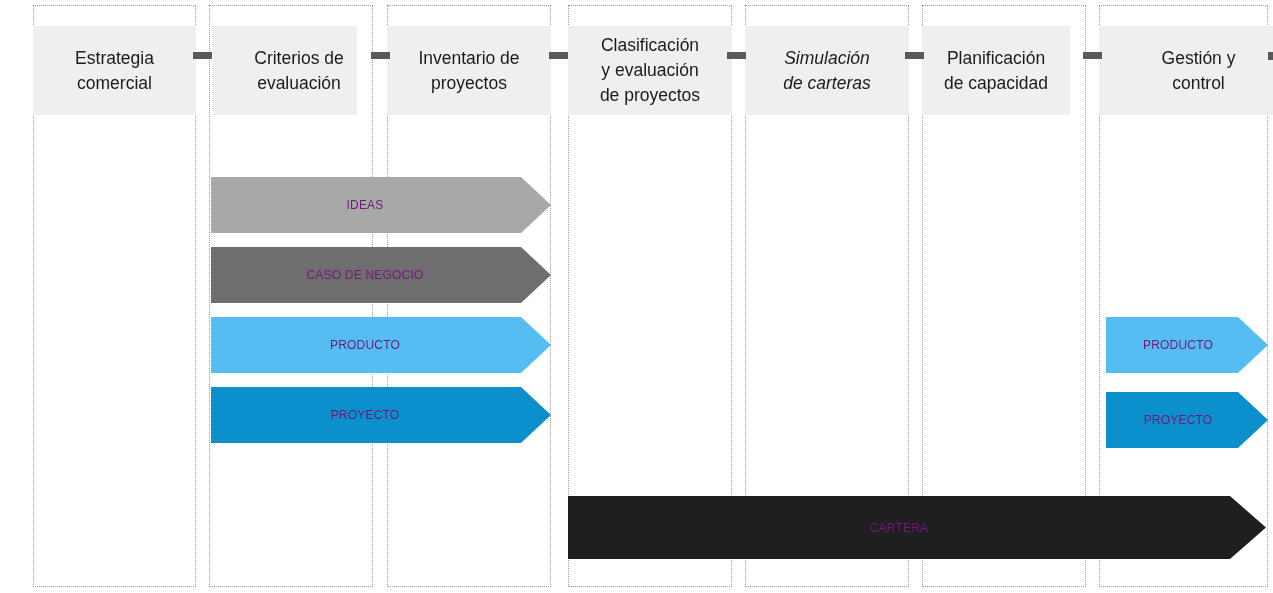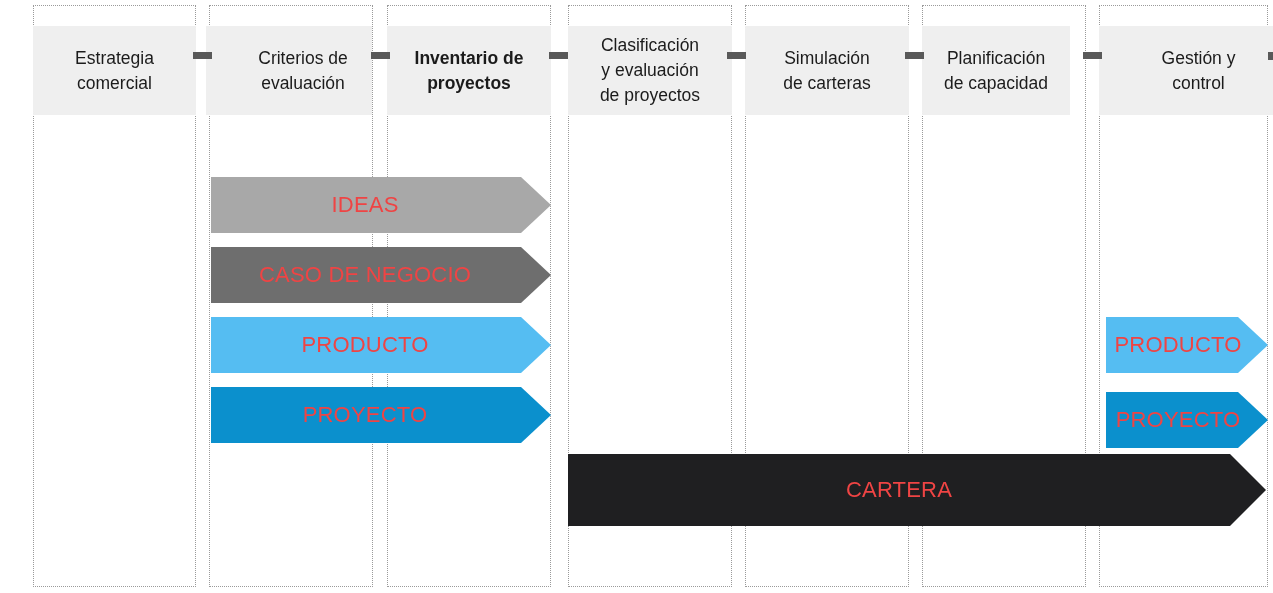--- a/index.html
+++ b/index.html
@@ -72,22 +72,22 @@
   
   .bar {
     position: absolute;
     box-sizing: border-box;
     display: flex;
     align-items: center;
     justify-content: center;
   }
   .bar-label {
     position: relative;
-    color: #ef4444;
-    font-size: 22px;
+    color: #701a75;
+    font-size: 12px;
     letter-spacing: 0.2px;
     font-family: "Liberation Sans", sans-serif;
     white-space: nowrap;
     z-index: 2;
   }
   .bar-label.offset-left { margin-right: 32px; }
 
   
   .shape {
     position: absolute;
@@ -108,34 +108,34 @@
   <div class="lane" style="left:359px; width:164px;"></div>
   <div class="lane" style="left:540px; width:164px;"></div>
   <div class="lane" style="left:717px; width:164px;"></div>
   <div class="lane" style="left:894px; width:164px;"></div>
   <div class="lane" style="left:1071px;width:169px;"></div>
 
   <div class="stage-box" style="left:5px; width:163px;">
     <div class="stage-label">Estrategia
 comercial</div>
   </div>
-  <div class="stage-box" style="left:178px; width:166px;padding-left:28px;">
+  <div class="stage-box" style="left:185px; width:144px;padding-left:28px;">
     <div class="stage-label">Criterios de
 evaluación</div>
   </div>
-  <div class="stage-box" style="left:359px; width:164px;font-weight:bold;">
+  <div class="stage-box" style="left:359px; width:164px;">
     <div class="stage-label">Inventario de
 proyectos</div>
   </div>
   <div class="stage-box" style="left:540px; width:164px;">
     <div class="stage-label">Clasificación
 y evaluación
 de proyectos</div>
   </div>
-  <div class="stage-box" style="left:717px; width:164px;">
+  <div class="stage-box" style="left:717px; width:164px;font-style:italic;">
     <div class="stage-label">Simulación
 de carteras</div>
   </div>
   <div class="stage-box" style="left:894px; width:148px;">
     <div class="stage-label">Planificación
 de capacidad</div>
   </div>
   <div class="stage-box" style="left:1071px; width:199px;">
     <div class="stage-label">Gestión y
 control</div>
@@ -177,18 +177,18 @@
   <div class="bar" style="left:1078px; top:317px; width:162px; height:56px;">
     <div class="shape" style="background:#55bdf2;"></div>
     <span class="bar-label" style="margin-right:18px;">PRODUCTO</span>
   </div>
 
   <div class="bar" style="left:1078px; top:392px; width:162px; height:56px;">
     <div class="shape" style="background:#0b90cd;"></div>
     <span class="bar-label" style="margin-right:18px;">PROYECTO</span>
   </div>
 
-  <div class="bar" style="left:540px; top:454px; width:698px; height:72px;">
+  <div class="bar" style="left:540px; top:496px; width:698px; height:63px;">
     <div class="shape wide" style="background:#1f1f21;"></div>
     <span class="bar-label" style="margin-right:36px;">CARTERA</span>
   </div>
 
 </div>
 
 </body></html>

